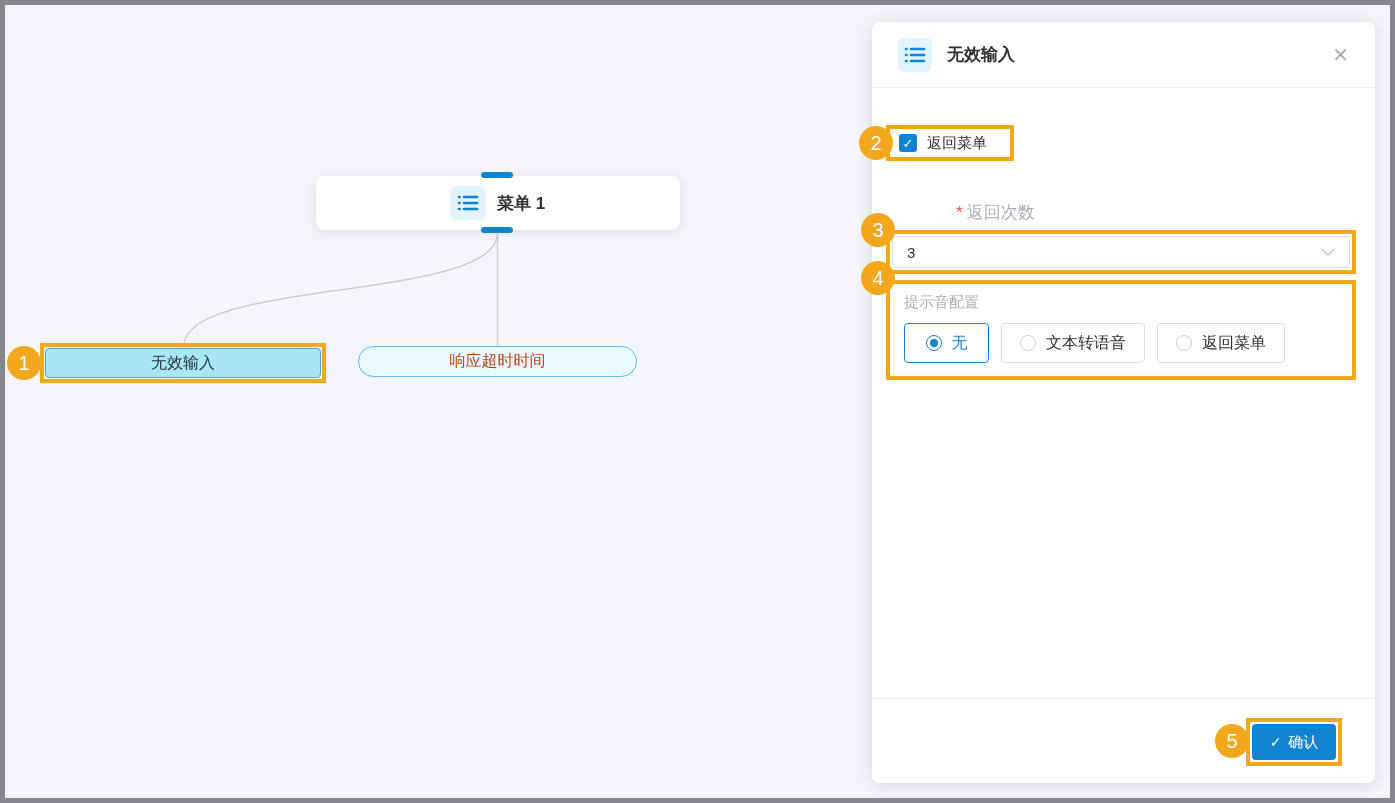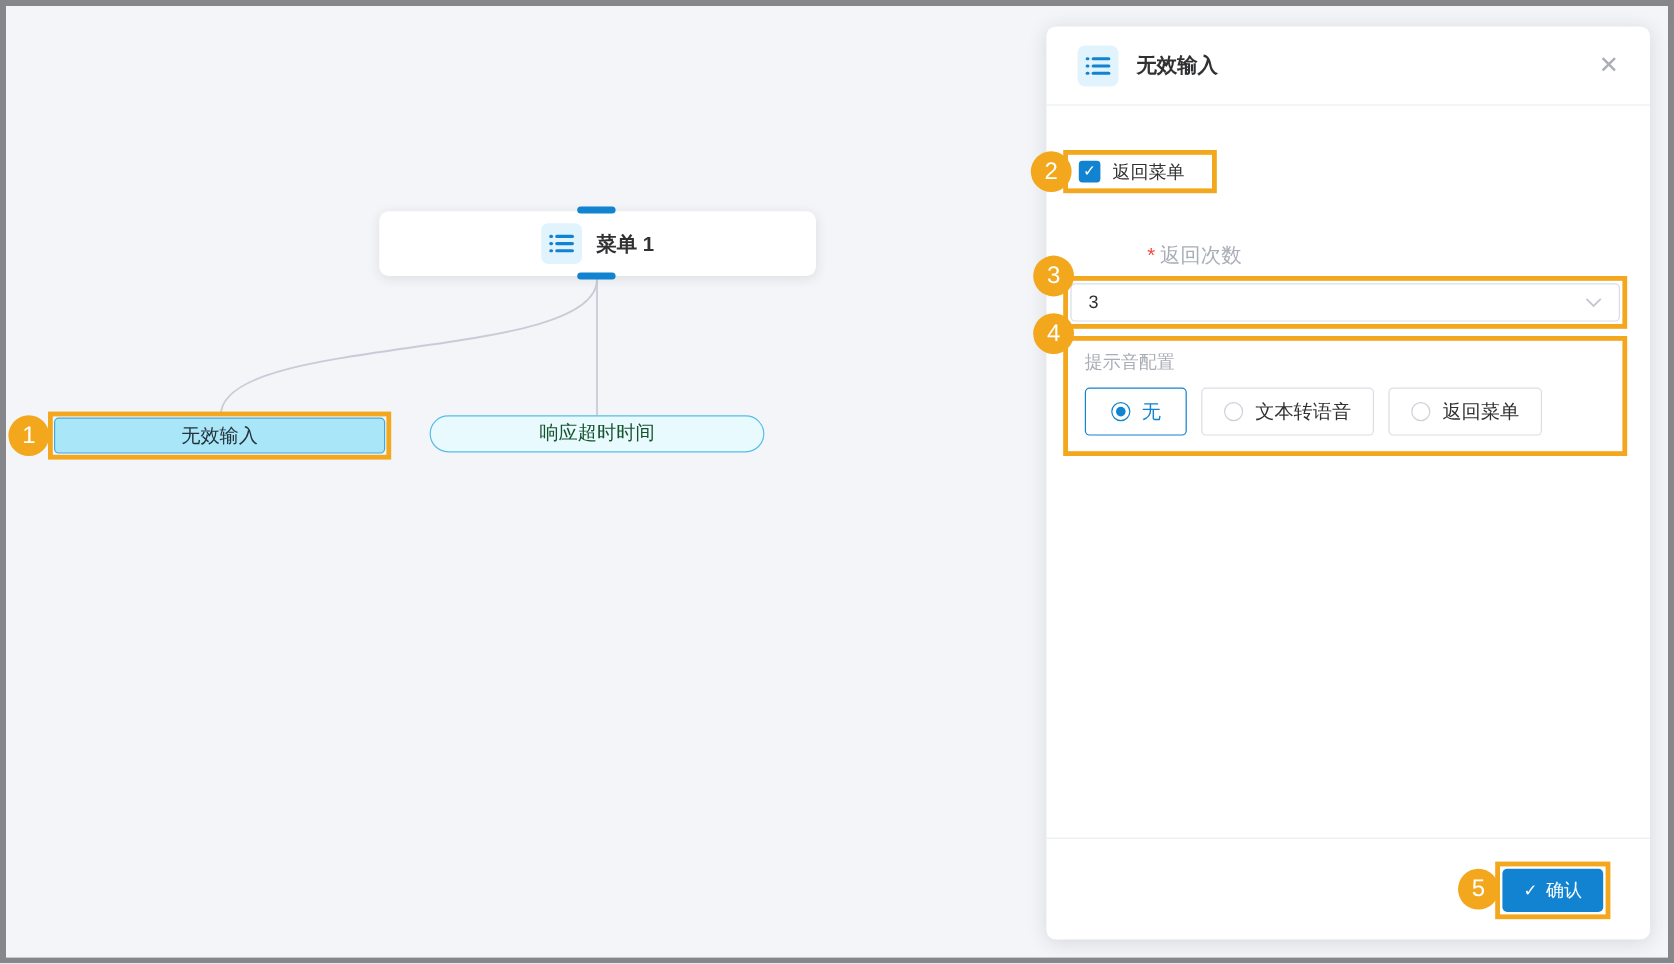--- a/index.html
+++ b/index.html
@@ -36,21 +36,21 @@
   }
   .node-invalid {
     flex:1; margin:1px; background:#a9e6f7; border:1px solid #41a8d8;
     border-radius:4px; display:flex; align-items:center; justify-content:center;
     font-size:16px; color:#24333d;
   }
   .node-timeout {
     position:absolute; left:358px; top:346px; width:279px; height:31px;
     background:#e9faff; border:1.5px solid #54bfe4; border-radius:16px;
     display:flex; align-items:center; justify-content:center;
-    font-size:16px; color:#14532d; z-index:3;
+    font-size:16px; color:#c2410c; z-index:3;
   }
   
   .panel {
     position:absolute; left:872px; top:22px; width:503px; height:761px;
     background:#ffffff; border-radius:8px;
     box-shadow:0 2px 16px rgba(30,40,60,0.13);
     z-index:10;
   }
   .panel-header {
     display:flex; align-items:center; height:66px; padding:0 26px;

